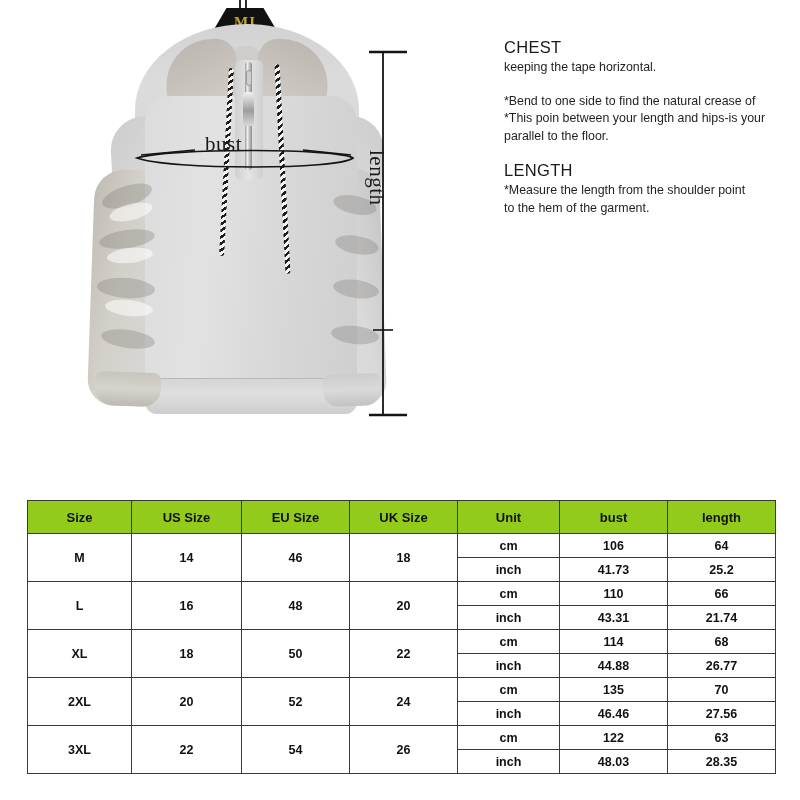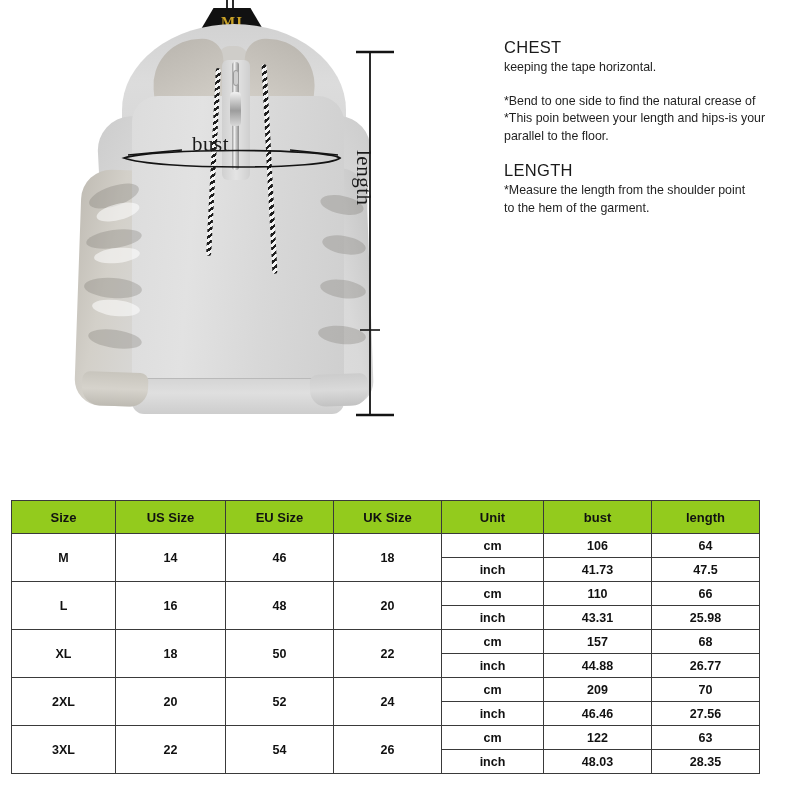--- a/index.html
+++ b/index.html
@@ -12,21 +12,21 @@
   }
   #page {
     position: relative;
     width: 800px; height: 800px;
     background: #ffffff;
   }
 
   
   #photo-area {
     position: absolute;
-    left: 4px; top: 0;
+    left: 17px; top: 0;
     width: 470px; height: 470px;
     background: #ffffff;
     overflow: hidden;
   }
 
   
   .hanger-hook {
     position: absolute;
     left: 222px; top: 0px;
     width: 8px; height: 14px;
@@ -245,21 +245,21 @@
   }
   .instr-line {
     font-size: 12.4px;
     line-height: 1.42;
     color: #1f1f1f;
   }
 
   
   #size-table-wrap {
     position: absolute;
-    left: 11px; top: 500px;
+    left: 27px; top: 500px;
     width: 748px;
   }
   table#size-table {
     border-collapse: collapse;
     width: 748px;
     table-layout: fixed;
   }
   table#size-table td, table#size-table th {
     border: 1.3px solid #3a3a3a;
     text-align: center;
@@ -398,60 +398,60 @@
           <td rowspan="2">14</td>
           <td rowspan="2">46</td>
           <td rowspan="2">18</td>
           <td>cm</td>
           <td>106</td>
           <td>64</td>
         </tr>
         <tr>
           <td>inch</td>
           <td>41.73</td>
-          <td>47.5</td>
+          <td>25.2</td>
         </tr>
 
         <tr>
           <td rowspan="2">L</td>
           <td rowspan="2">16</td>
           <td rowspan="2">48</td>
           <td rowspan="2">20</td>
           <td>cm</td>
           <td>110</td>
           <td>66</td>
         </tr>
         <tr>
           <td>inch</td>
           <td>43.31</td>
-          <td>25.98</td>
+          <td>21.74</td>
         </tr>
 
         <tr>
           <td rowspan="2">XL</td>
           <td rowspan="2">18</td>
           <td rowspan="2">50</td>
           <td rowspan="2">22</td>
           <td>cm</td>
-          <td>157</td>
+          <td>114</td>
           <td>68</td>
         </tr>
         <tr>
           <td>inch</td>
           <td>44.88</td>
           <td>26.77</td>
         </tr>
 
         <tr>
           <td rowspan="2">2XL</td>
           <td rowspan="2">20</td>
           <td rowspan="2">52</td>
           <td rowspan="2">24</td>
           <td>cm</td>
-          <td>209</td>
+          <td>135</td>
           <td>70</td>
         </tr>
         <tr>
           <td>inch</td>
           <td>46.46</td>
           <td>27.56</td>
         </tr>
 
         <tr>
           <td rowspan="2">3XL</td>

